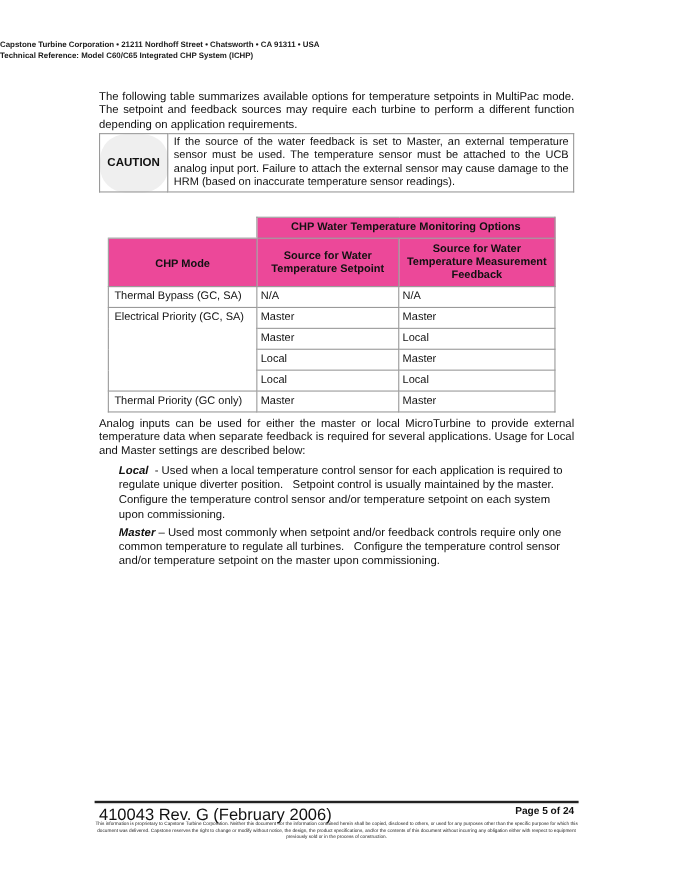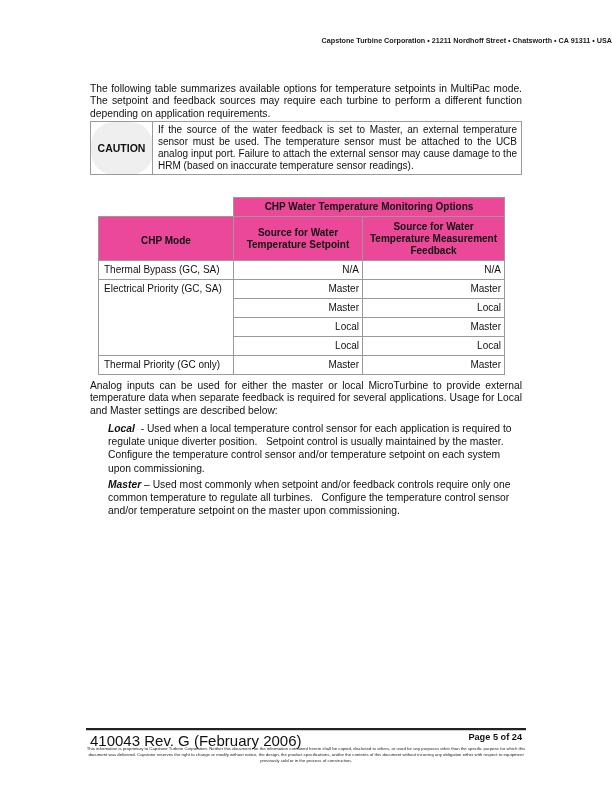--- a/index.html
+++ b/index.html
@@ -13,21 +13,21 @@
       position: relative;
       overflow: hidden;
       font-family: "Liberation Sans", sans-serif;
       color: #111111;
     }
     .header {
       position: absolute;
       top: 36px;
       left: 0;
       width: 612px;
-      text-align: right;
+      text-align: left;
       font-size: 7.2px;
       font-weight: bold;
       line-height: 9.5px;
       color: #1a1a1a;
     }
     .intro {
       position: absolute;
       top: 83px;
       left: 90px;
       width: 432px;
@@ -95,21 +95,21 @@
     .opts .mode-h {
       vertical-align: top;
       padding-top: 5px;
       width: 128px;
     }
     .opts td {
       height: 18px;
       vertical-align: middle;
     }
     .opts td.c {
-      text-align: right;
+      text-align: left;
     }
     .opts td.mode {
       text-align: left;
       padding-left: 5px;
     }
     .opts td.mode-top {
       vertical-align: top;
       padding-top: 3px;
     }
     .analog {
@@ -174,20 +174,21 @@
       font-size: 4.3px;
       line-height: 6px;
       color: #222222;
     }
   </style>
 </head>
 <body>
 
 <div class="header">
   <div>Capstone Turbine Corporation • 21211 Nordhoff Street • Chatsworth • CA 91311 • USA</div>
+  <div>Technical Reference: Model C60/C65 Integrated CHP System (ICHP)</div>
 </div>
 
 <div class="intro">The following table summarizes available options for temperature setpoints in MultiPac mode. The setpoint and feedback sources may require each turbine to perform a different function depending on application requirements.</div>
 
 <table class="caution">
   <tbody>
       <tr>
     <td class="label">CAUTION</td>
     <td class="text">If the source of the water feedback is set to Master, an external temperature sensor must be used.  The temperature sensor must be attached to the UCB analog input port.  Failure to attach the external sensor may cause damage to the HRM (based on inaccurate temperature sensor readings).</td>
   </tr>

